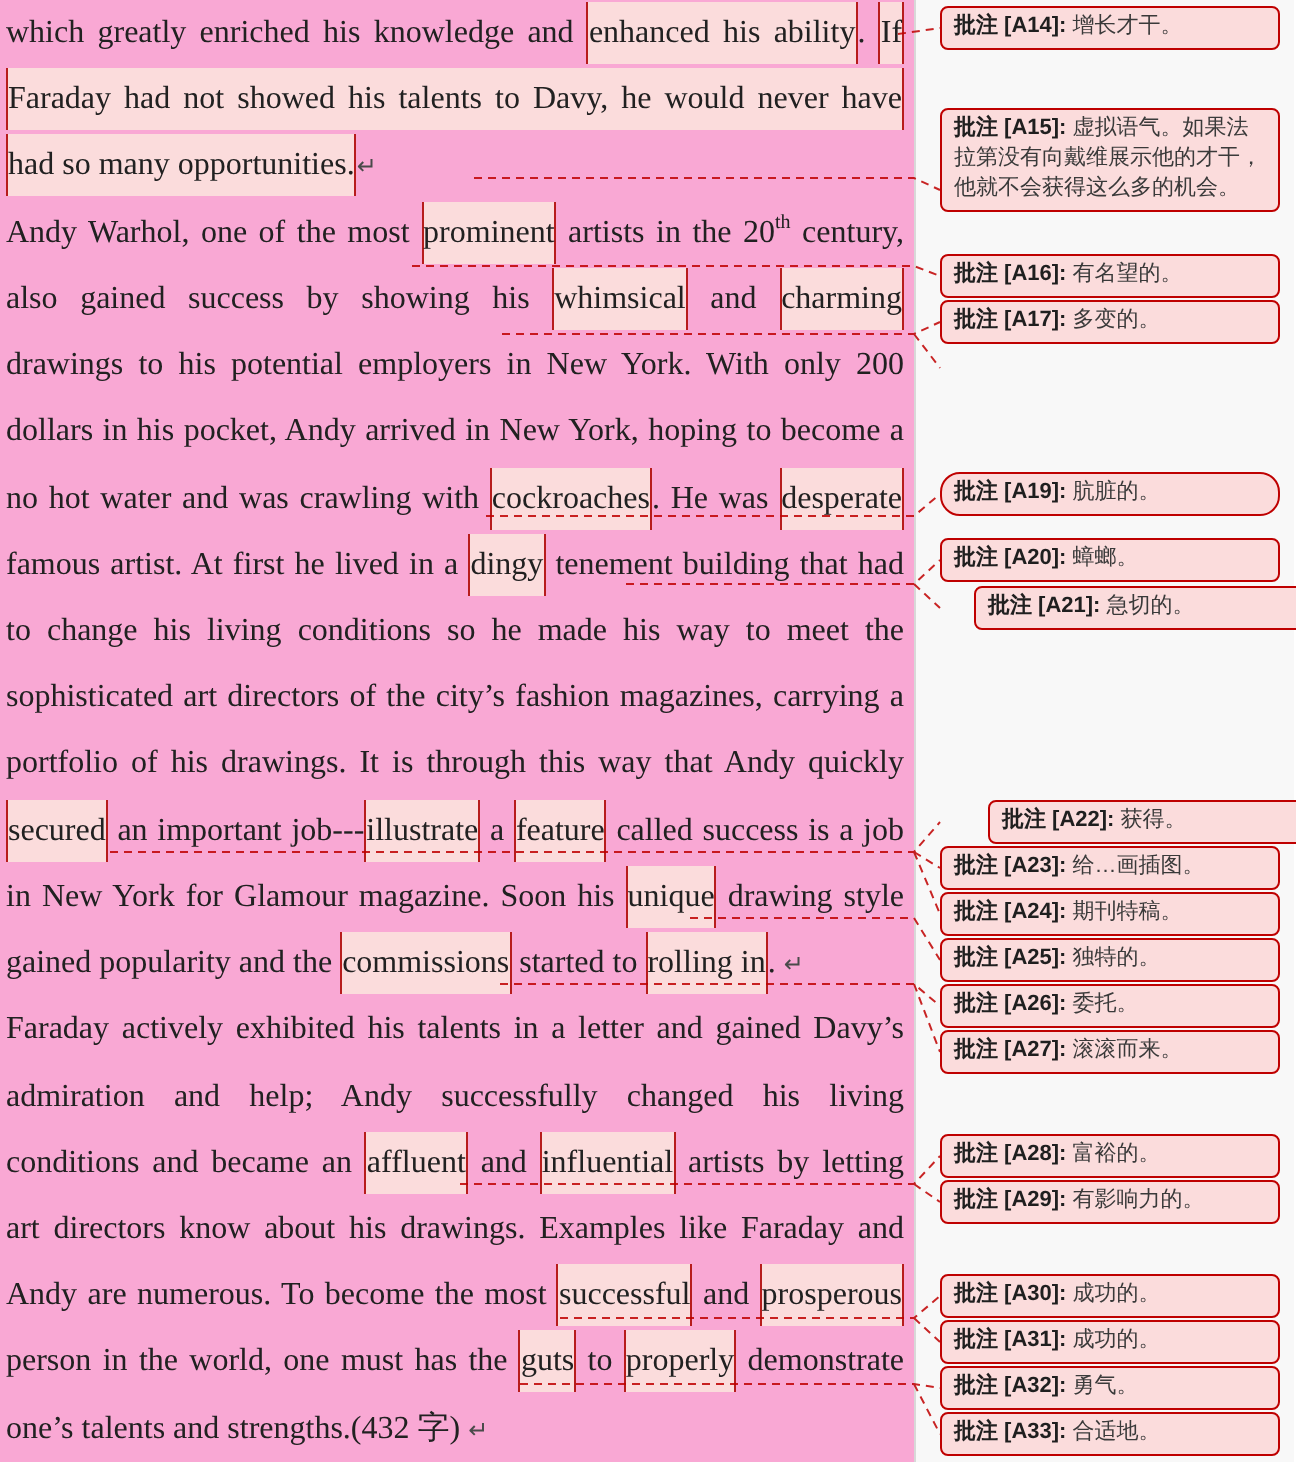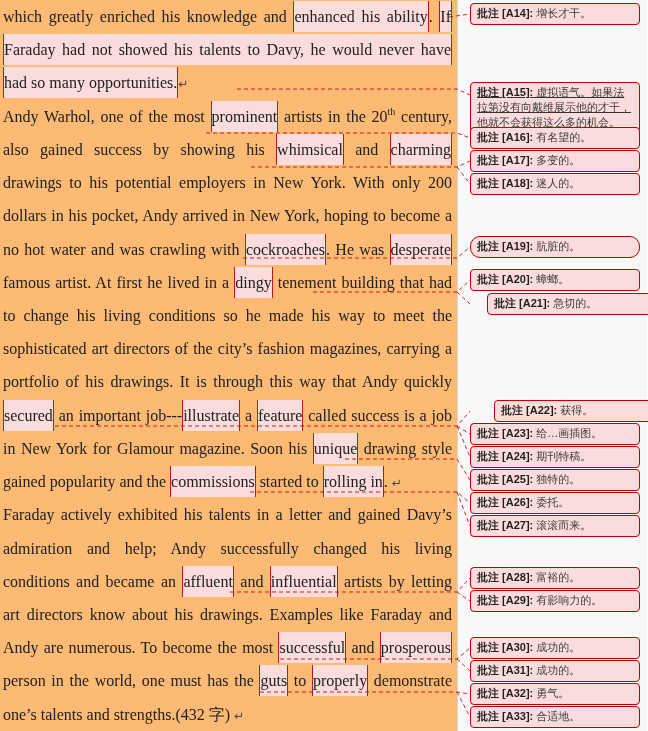--- a/index.html
+++ b/index.html
@@ -5,21 +5,21 @@
   * { margin: 0; padding: 0; box-sizing: border-box; }
   html, body { width: 648px; height: 731px; overflow: hidden; background: #ffffff; }
   #screen {
     position: relative; width: 648px; height: 731px;
     font-family: "Liberation Serif", serif;
     background: #ffffff;
   }
   
   .doc-area {
     position: absolute; left: 0; top: 0; width: 457px; height: 731px;
-    background: #fdba74; overflow: hidden;
+    background: #f9a8d4; overflow: hidden;
   }
   .doc-text { padding: 0 5px 0 3px; }
   .line {
     height: 33.23px; line-height: 33.23px;
     font-size: 16px; color: #212121;
     text-align: justify; text-align-last: justify;
     white-space: normal; overflow: visible;
   }
   .line.last { text-align-last: left; }
   .hl {
@@ -78,24 +78,23 @@
         <div class="line"><span>conditions and became an </span><span class="hl">affluent</span><span> and </span><span class="hl">influential</span><span> artists by letting</span></div>
         <div class="line"><span>art directors know about his drawings. Examples like Faraday and</span></div>
         <div class="line"><span>Andy are numerous. To become the most </span><span class="hl">successful</span><span> and </span><span class="hl">prosperous</span></div>
         <div class="line"><span>person in the world, one must has the </span><span class="hl">guts</span><span> to </span><span class="hl">properly</span><span> demonstrate</span></div>
         <div class="line last"><span>one’s talents and strengths.(432 字) </span><span class="pmark">↵</span></div>
       </div>
   </div>
 
   <div class="pane" id="comments-pane">
       <div class="comment-box" style="top: 3px;"><span class="comment-label">批注 [A14]:</span><span class="comment-text"> 增长才干。</span></div>
-      <div class="comment-box" style="top: 82px; text-decoration: underline;"><span class="comment-label">批注 [A15]:</span><span class="comment-text"> 虚拟语气。如果法拉第没有向戴维展示他的才干，他就不会获得这么多的机会。</span></div>
+      <div class="comment-box" style="top: 54px;"><span class="comment-label">批注 [A15]:</span><span class="comment-text"> 虚拟语气。如果法拉第没有向戴维展示他的才干，他就不会获得这么多的机会。</span></div>
       <div class="comment-box" style="top: 127px;"><span class="comment-label">批注 [A16]:</span><span class="comment-text"> 有名望的。</span></div>
       <div class="comment-box" style="top: 150px;"><span class="comment-label">批注 [A17]:</span><span class="comment-text"> 多变的。</span></div>
-      <div class="comment-box" style="top: 173px;"><span class="comment-label">批注 [A18]:</span><span class="comment-text"> 迷人的。</span></div>
       <div class="comment-box" style="top: 236px; border-radius: 10px;"><span class="comment-label">批注 [A19]:</span><span class="comment-text"> 肮脏的。</span></div>
       <div class="comment-box" style="top: 269px;"><span class="comment-label">批注 [A20]:</span><span class="comment-text"> 蟑螂。</span></div>
       <div class="comment-box" style="top: 293px; margin-left: 17px;"><span class="comment-label">批注 [A21]:</span><span class="comment-text"> 急切的。</span></div>
       <div class="comment-box" style="top: 400px; margin-left: 24px;"><span class="comment-label">批注 [A22]:</span><span class="comment-text"> 获得。</span></div>
       <div class="comment-box" style="top: 423px;"><span class="comment-label">批注 [A23]:</span><span class="comment-text"> 给…画插图。</span></div>
       <div class="comment-box" style="top: 446px;"><span class="comment-label">批注 [A24]:</span><span class="comment-text"> 期刊特稿。</span></div>
       <div class="comment-box" style="top: 469px;"><span class="comment-label">批注 [A25]:</span><span class="comment-text"> 独特的。</span></div>
       <div class="comment-box" style="top: 492px;"><span class="comment-label">批注 [A26]:</span><span class="comment-text"> 委托。</span></div>
       <div class="comment-box" style="top: 515px;"><span class="comment-label">批注 [A27]:</span><span class="comment-text"> 滚滚而来。</span></div>
       <div class="comment-box" style="top: 567px;"><span class="comment-label">批注 [A28]:</span><span class="comment-text"> 富裕的。</span></div>

